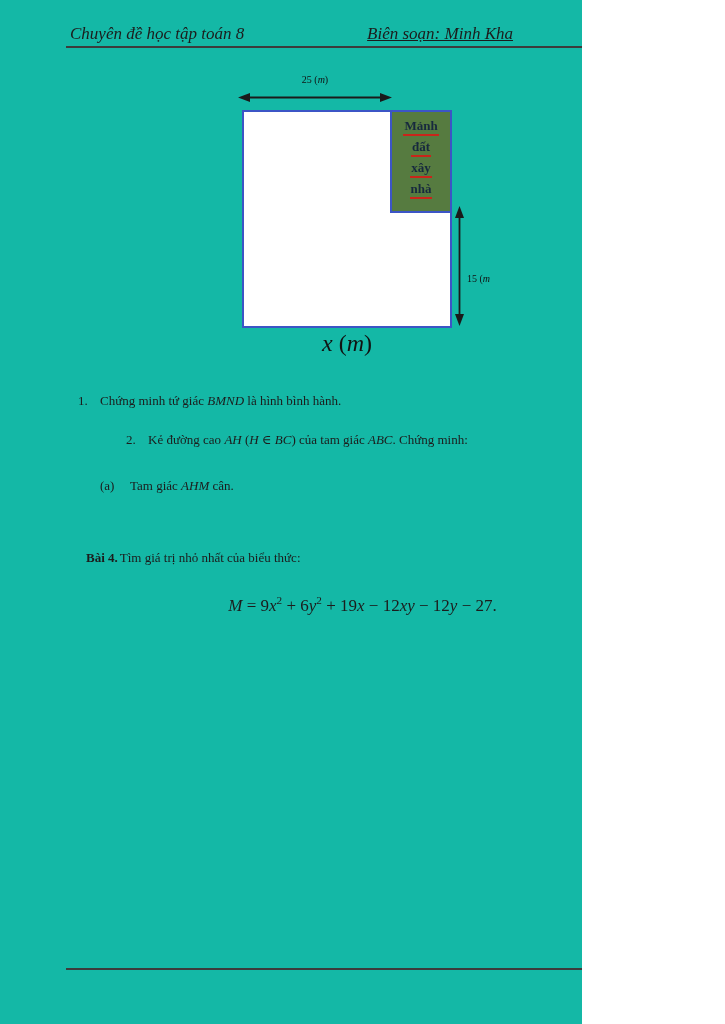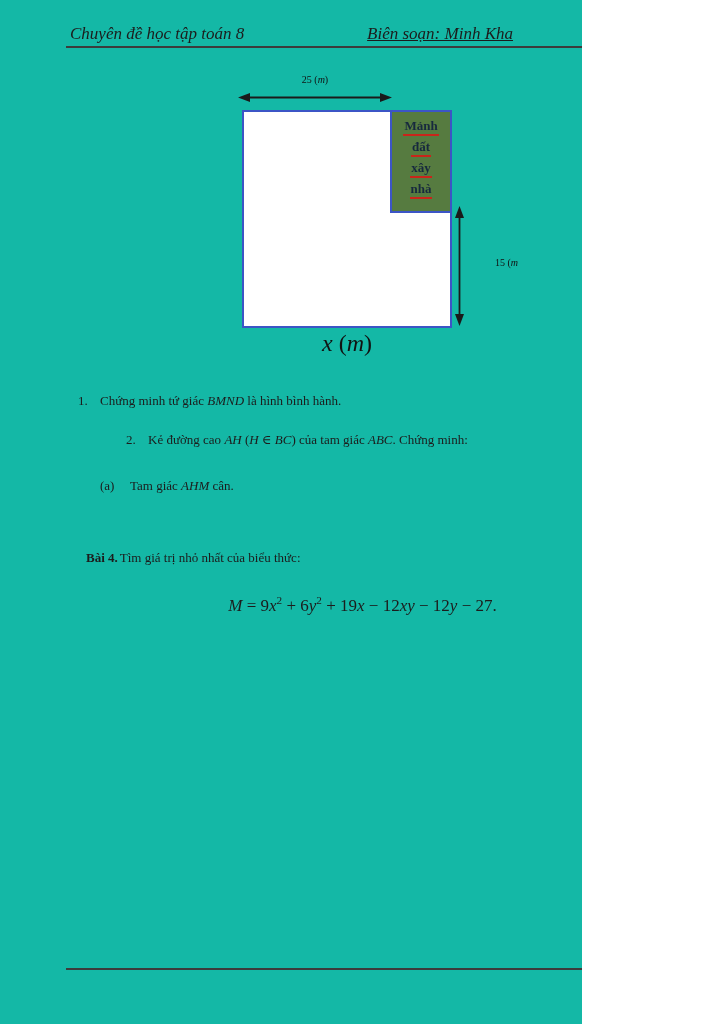--- a/index.html
+++ b/index.html
@@ -32,21 +32,21 @@
   }
   .house span{
     font-size:13px;font-weight:bold;line-height:14px;
     color:var(--house-text,#17293e);
     border-bottom:2px solid var(--underline-red,#c9251a);
     padding:0 1px 1px 1px;margin-bottom:4px;
     font-family:"Liberation Serif","DejaVu Serif",serif;
   }
   .dim-label{font-size:10px;color:#111111;}
   .label-width{left:240px;top:74px;width:150px;text-align:center;}
-  .label-height{left:467px;top:257px;margin-left:28px;}
+  .label-height{left:467px;top:273px;}
   .label-bottom{left:242px;top:330px;width:210px;text-align:center;font-size:24px;}
   .arrow{position:absolute;}
   
   .line{font-size:13px;color:#1c1c1c;}
   .marker{display:inline-block;width:22px;}
   .marker-sub{display:inline-block;width:30px;}
   .bai-label{font-weight:bold;margin-right:2px;}
   .it{font-style:italic;}
   sup{font-size:66%;}
   .formula{left:0;top:594px;width:725px;text-align:center;font-size:17px;}

